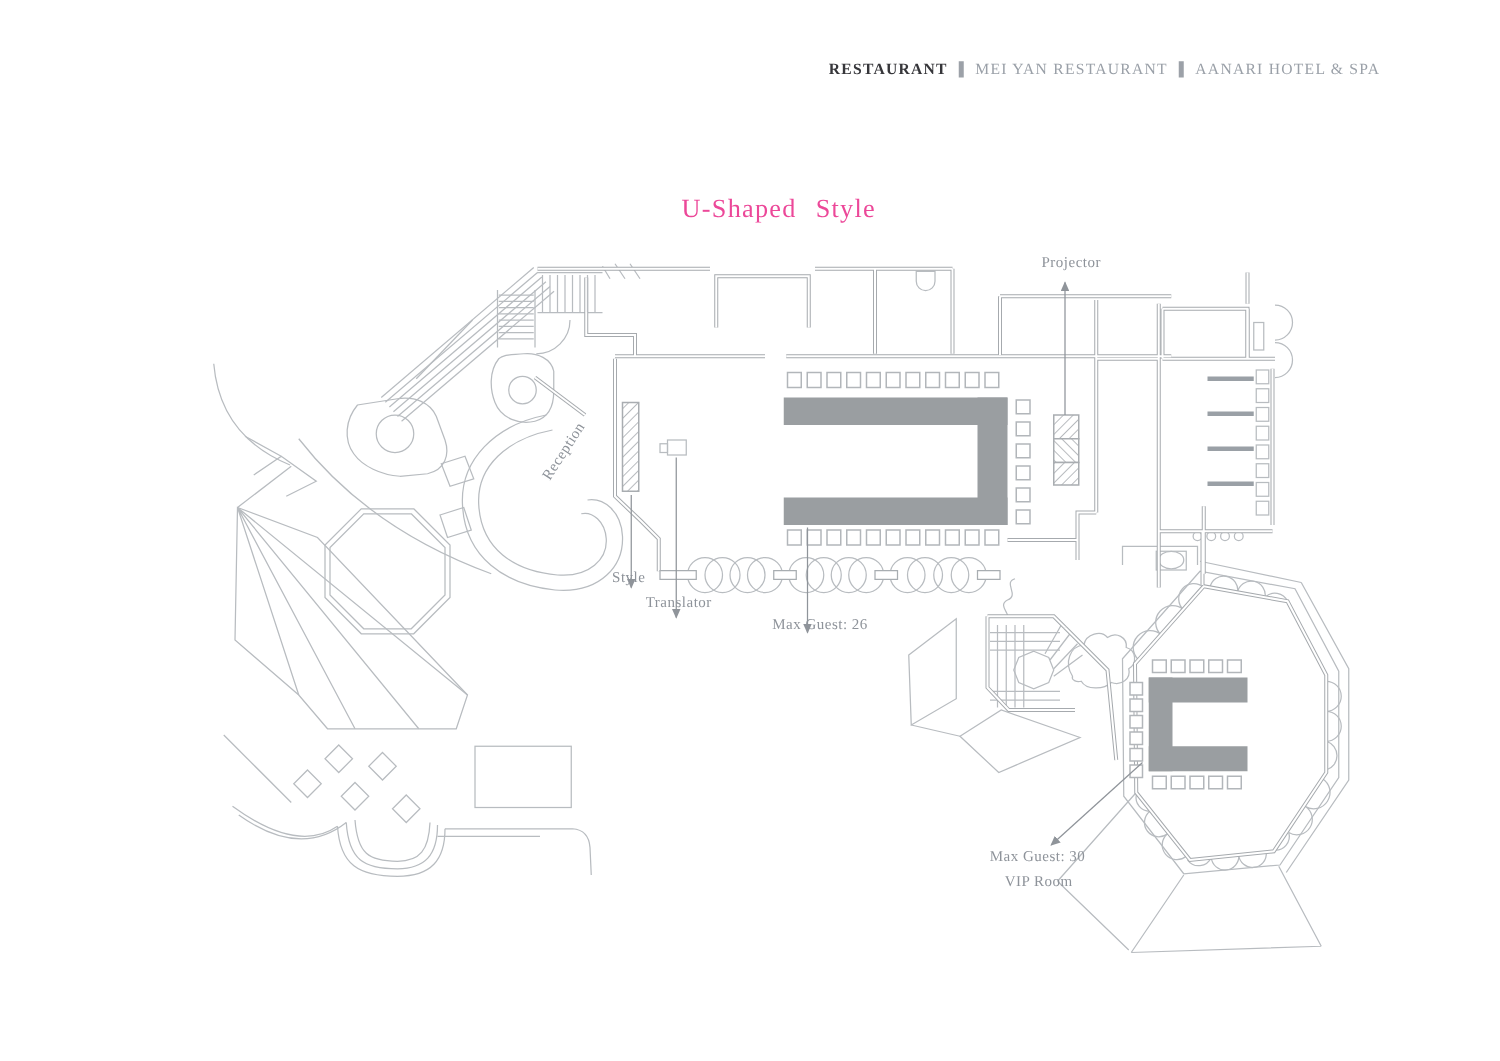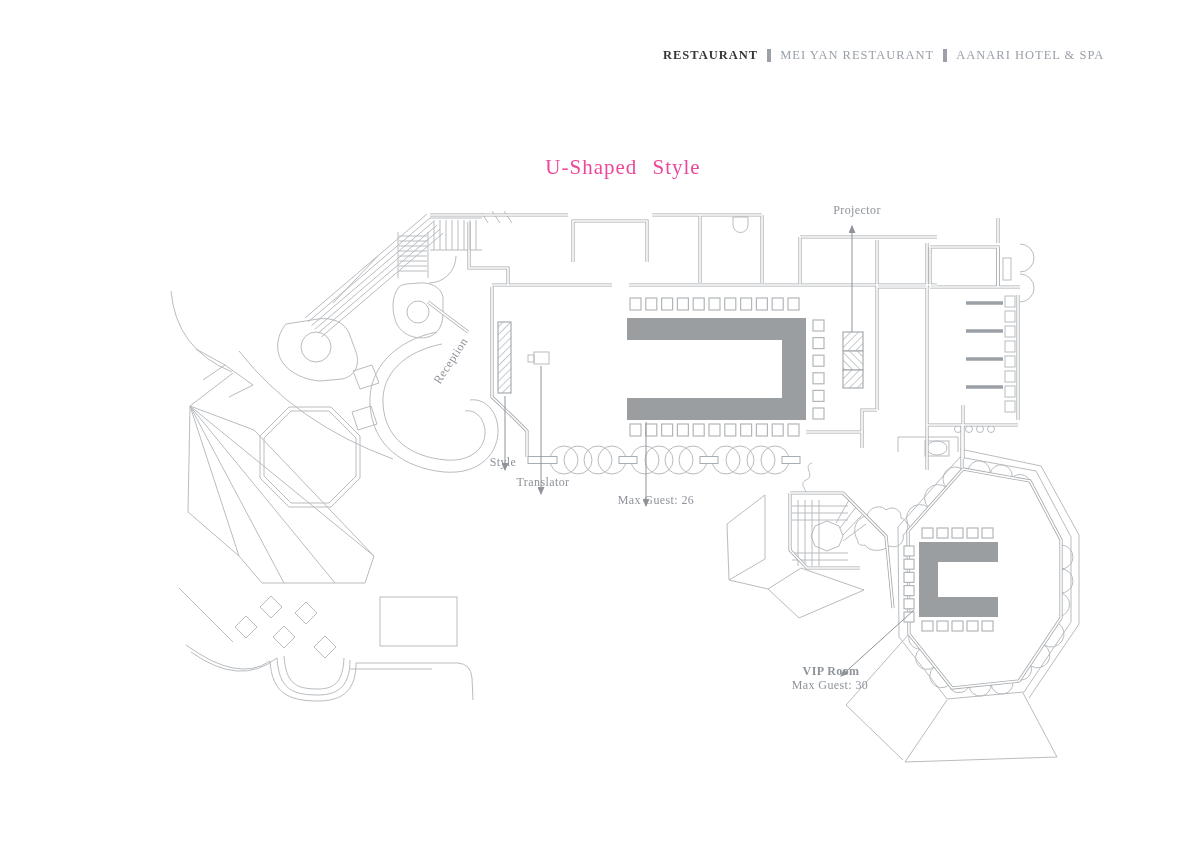--- a/index.html
+++ b/index.html
@@ -367,15 +367,15 @@
     <span>AANARI HOTEL &amp; SPA</span>
   </div>
 
   <div id="page-title">U-Shaped Style</div>
 
   <span class="label" style="left:857px;top:210px;">Projector</span>
   <span class="label rot" style="left:451px;top:361px;">Reception</span>
   <span class="label" style="left:503px;top:462px;">Style</span>
   <span class="label" style="left:543px;top:482px;">Translator</span>
   <span class="label" style="left:656px;top:500px;text-align:center;">Max Guest: 26</span>
-  <span class="label" style="left:831px;top:671px;font-weight:bold;">VIP Room</span>
+  <span class="label" style="left:831px;top:705px;">VIP Room</span>
   <span class="label" style="left:830px;top:685px;">Max Guest: 30</span>
 </div>
 
 </body></html>

